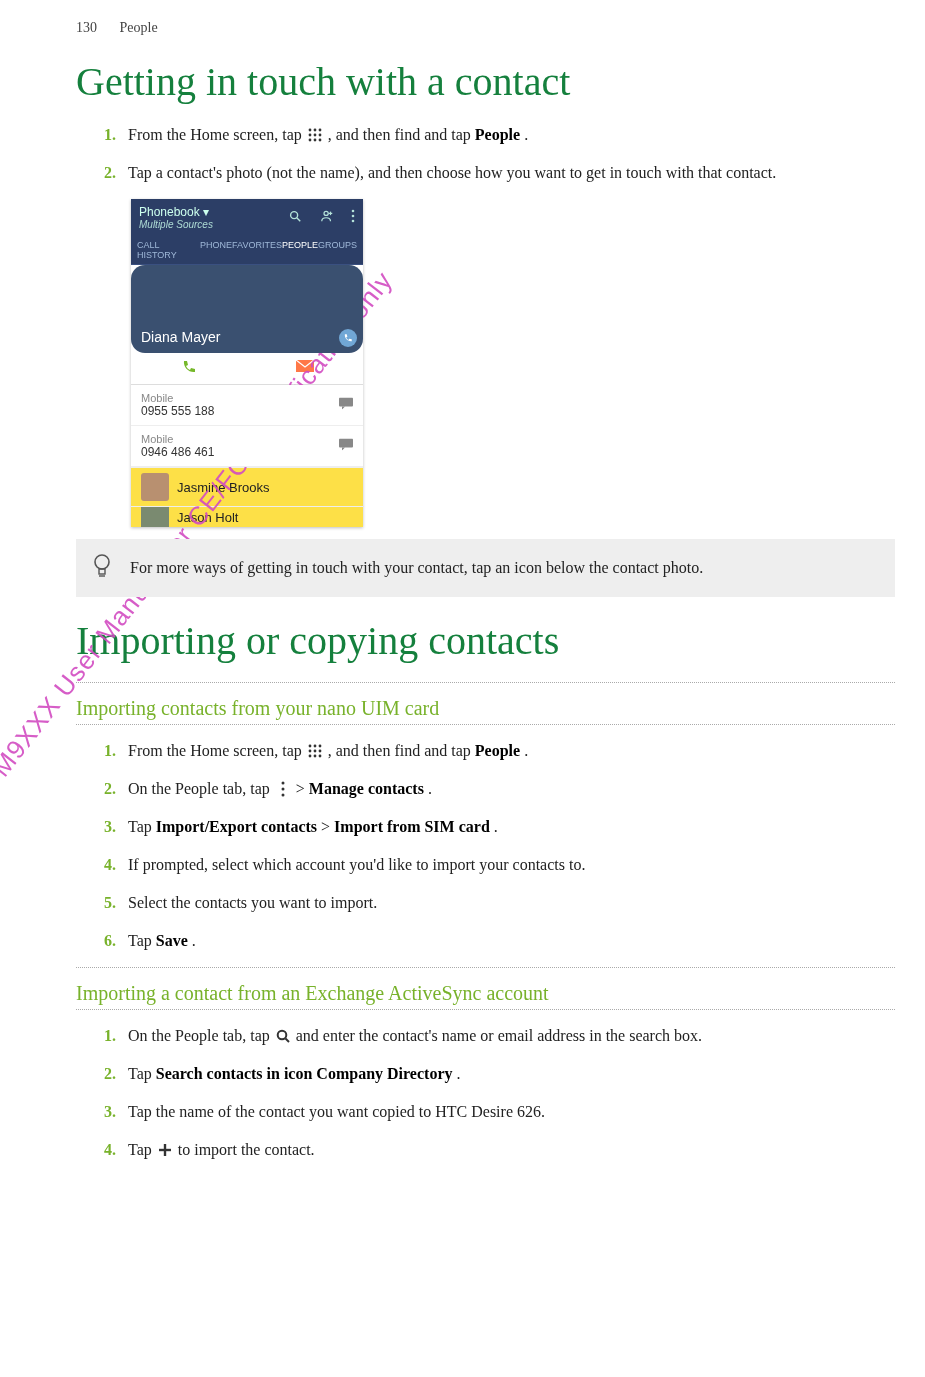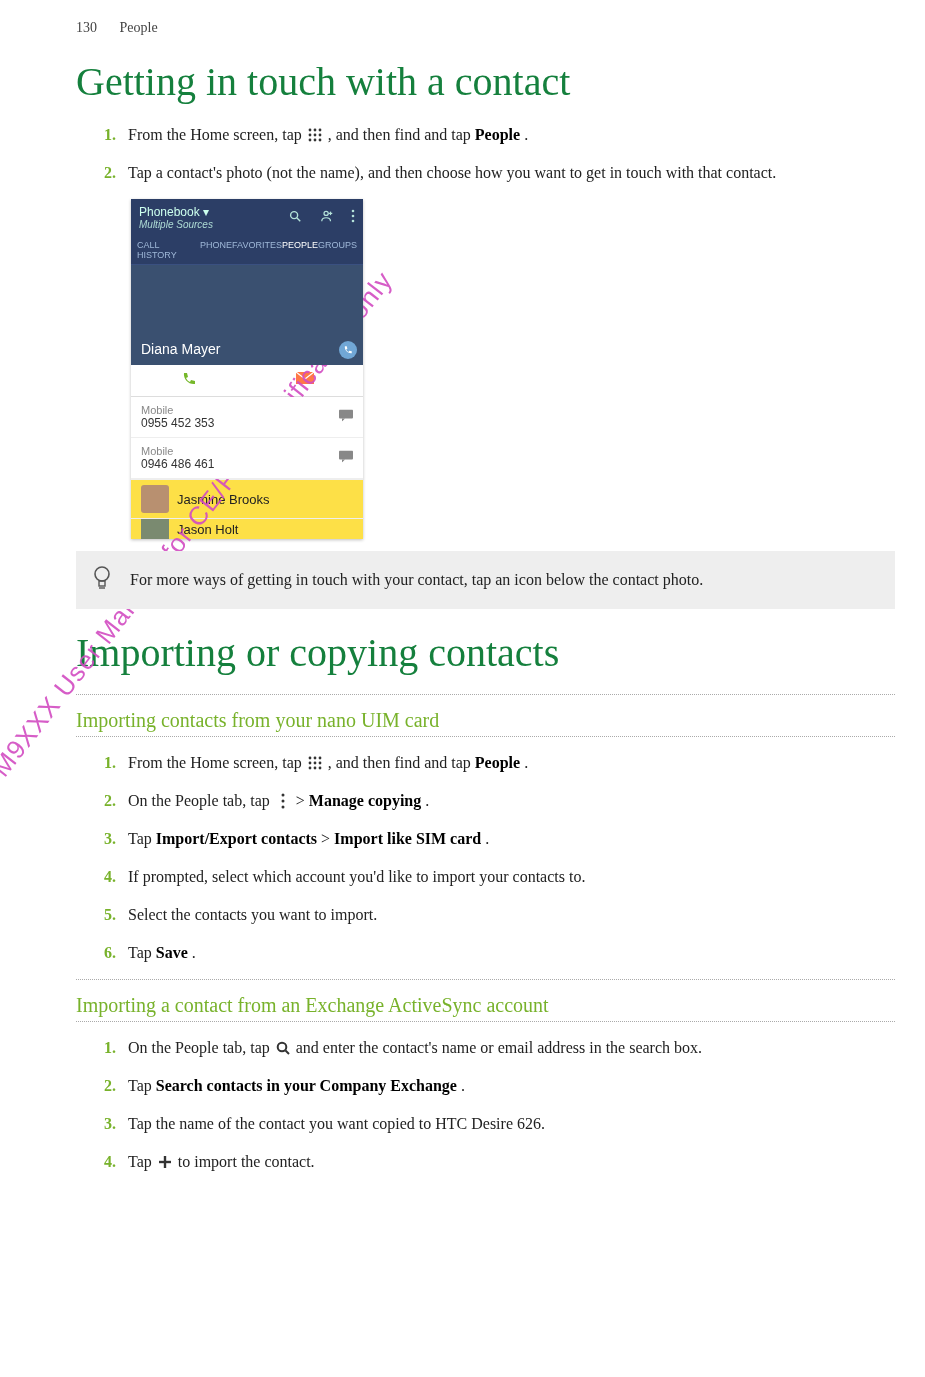--- a/index.html
+++ b/index.html
@@ -79,24 +79,25 @@
   .shot-tabs {
     background:#2c3e66;
     color:#9fb8d8;
     font-size:9px;
     padding: 6px 6px 4px 6px;
     display:flex;
     border-bottom:1px solid #3a5080;
   }
   .shot-tabs .active { color:#fff; }
   .shot-hero {
-    height: 100px;
+    height: 88px;
     background:#3a5070;
     position:relative;
     color:#fff;
+    border-radius:14px;
   }
   .shot-hero-name {
     position:absolute; left:10px; bottom:8px; font-size:14px;
   }
   .shot-hero-phone {
     position:absolute; right:6px; bottom:6px;
     width:18px;height:18px;border-radius:50%;background:#71a7d6;
     display:flex;align-items:center;justify-content:center;
     font-size:11px;
   }
@@ -273,21 +274,21 @@
       </div>
       <div class="cell icon-mail">
         <svg width="18" height="12" viewBox="0 0 18 12">
             <rect x="0" y="0" width="18" height="12" fill="#ff7847"></rect>
             <path d="M0 0l9 7 9-7" fill="none" stroke="#fff" stroke-width="1.2"></path>
           </svg>
       </div>
     </div>
     <div class="shot-row">
       <div class="label">Mobile</div>
-      <div class="val">0955 452 353</div>
+      <div class="val">0955 555 188</div>
       <div class="msg">
         <svg width="14" height="12" viewBox="0 0 14 12">
             <rect x="0" y="0" width="14" height="9" rx="1" fill="#888"></rect>
             <path d="M3 9l0 3 3-3" fill="#888"></path>
           </svg>
       </div>
     </div>
     <div class="shot-row">
       <div class="label">Mobile</div>
       <div class="val">0946 486 461</div>
@@ -352,29 +353,29 @@
       <span class="num">2.</span>
       <span>On the People tab, tap </span>
       <span class="icon-inline">
         <svg width="4" height="16" viewBox="0 0 4 16">
             <circle cx="2" cy="2" r="1.5" fill="#333"></circle>
             <circle cx="2" cy="8" r="1.5" fill="#333"></circle>
             <circle cx="2" cy="14" r="1.5" fill="#333"></circle>
           </svg>
       </span>
       <span> &gt; </span>
-      <span class="bold">Manage copying</span>
+      <span class="bold">Manage contacts</span>
       <span>.</span>
     </li>
     <li>
       <span class="num">3.</span>
       <span>Tap </span>
       <span class="bold">Import/Export contacts</span>
       <span> &gt; </span>
-      <span class="bold">Import like SIM card</span>
+      <span class="bold">Import from SIM card</span>
       <span>.</span>
     </li>
     <li>
       <span class="num">4.</span>
       <span>If prompted, select which account you'd like to import your contacts to.</span>
     </li>
     <li>
       <span class="num">5.</span>
       <span>Select the contacts you want to import.</span>
     </li>
@@ -398,21 +399,21 @@
         <svg width="16" height="16" viewBox="0 0 16 16">
             <circle cx="7" cy="7" r="4.3" fill="none" stroke="#333" stroke-width="2"></circle>
             <line x1="10.5" y1="10.5" x2="14" y2="14" stroke="#333" stroke-width="2"></line>
           </svg>
       </span>
       <span> and enter the contact's name or email address in the search box.</span>
     </li>
     <li>
       <span class="num">2.</span>
       <span>Tap </span>
-      <span class="bold">Search contacts in your Company Exchange</span>
+      <span class="bold">Search contacts in icon Company Directory</span>
       <span>.</span>
     </li>
     <li>
       <span class="num">3.</span>
       <span>Tap the name of the contact you want copied to HTC Desire 626.</span>
     </li>
     <li>
       <span class="num">4.</span>
       <span>Tap </span>
       <span class="icon-inline">

